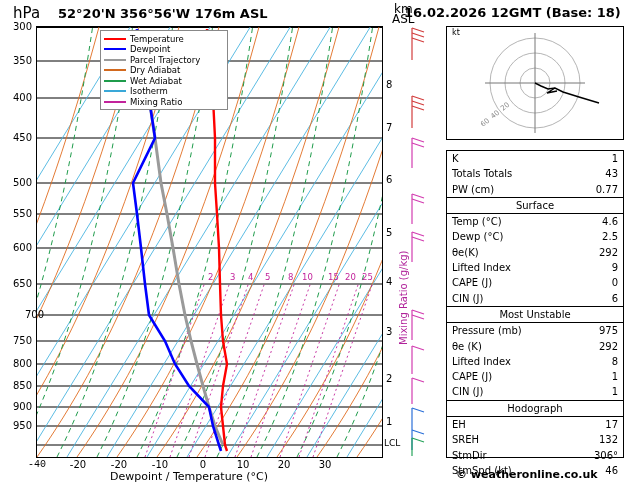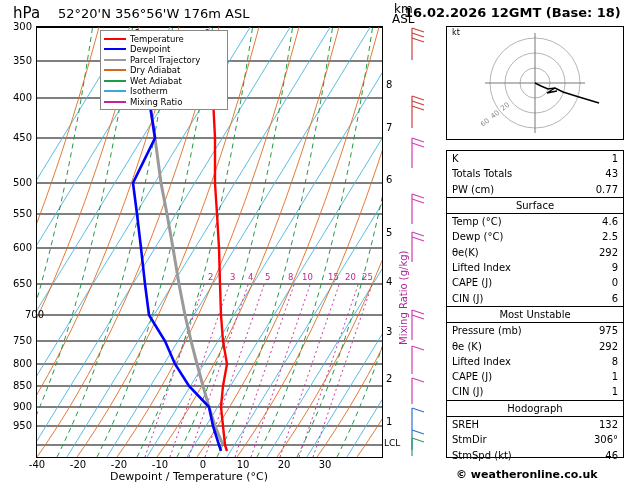--- a/index.html
+++ b/index.html
@@ -1,20 +1,20 @@
 <!DOCTYPE html>
 <html><head>
 <meta charset="utf-8">
 <style>
   html,body{margin:0;padding:0;background:#fff;}
   body{width:629px;height:486px;position:relative;font-family:"DejaVu Sans",sans-serif;overflow:hidden;}
   .abs{position:absolute;}
   
   #hpa-label{left:13px;top:4px;font-size:15px;color:#000;}
-  #title{left:58px;top:6px;font-size:13px;font-weight:normal;color:#000;letter-spacing:0px;}
+  #title{left:58px;top:6px;font-size:13px;font-weight:bold;color:#000;letter-spacing:0px;}
   #km-label{left:392px;top:4px;font-size:12px;color:#000;text-align:center;line-height:10px;}
   #date-title{left:404px;top:5px;font-size:13px;font-weight:bold;color:#000;}
   
   #plot{left:36px;top:26px;width:347px;height:432px;border:1px solid #000;box-sizing:border-box;overflow:hidden;background:#fff;}
   #plotsvg{position:absolute;left:0;top:0;}
   
   #legend{left:100px;top:30px;width:128px;background:#fff;border:1px solid #888;padding:2px 3px;box-sizing:border-box;}
   .lgrow{display:flex;align-items:center;height:10px;margin:0.5px 0;}
   .lgline{width:22px;height:0;border-top-width:2px;border-top-style:solid;margin-right:4px;}
   .lgtxt{font-size:8.5px;color:#000;white-space:nowrap;}
@@ -170,21 +170,21 @@
 <div class="ylab" style="left:2px;top:208px;">550</div>
 <div class="ylab" style="left:2px;top:242px;">600</div>
 <div class="ylab" style="left:2px;top:278px;">650</div>
 <div class="ylab" style="left:14px;top:309px;">700</div>
 <div class="ylab" style="left:2px;top:335px;">750</div>
 <div class="ylab" style="left:2px;top:358px;">800</div>
 <div class="ylab" style="left:2px;top:380px;">850</div>
 <div class="ylab" style="left:2px;top:401px;">900</div>
 <div class="ylab" style="left:2px;top:420px;">950</div>
 
-<div class="xlab" style="left:22px;top:459px;">-40</div>
+<div class="xlab" style="left:22px;top:459px;font-family:Liberation Mono, monospace;">-40</div>
 <div class="xlab" style="left:63px;top:459px;">-20</div>
 <div class="xlab" style="left:104px;top:459px;">-20</div>
 <div class="xlab" style="left:145px;top:459px;">-10</div>
 <div class="xlab" style="left:188px;top:459px;">0</div>
 <div class="xlab" style="left:228px;top:459px;">10</div>
 <div class="xlab" style="left:269px;top:459px;">20</div>
 <div class="xlab" style="left:310px;top:459px;">30</div>
 <div class="abs" id="xaxis-title">Dewpoint / Temperature (°C)</div>
 
 <div class="kmlab" style="left:386px;top:79px;">8</div>
@@ -328,20 +328,24 @@
       <span class="k">CAPE (J)</span>
       <span class="v">1</span>
     </div>
   <div class="trow">
       <span class="k">CIN (J)</span>
       <span class="v">1</span>
     </div>
 
   <div class="thead">Hodograph</div>
   <div class="trow">
+      <span class="k">EH</span>
+      <span class="v">17</span>
+    </div>
+  <div class="trow">
       <span class="k">SREH</span>
       <span class="v">132</span>
     </div>
   <div class="trow">
       <span class="k">StmDir</span>
       <span class="v">306°</span>
     </div>
   <div class="trow">
       <span class="k">StmSpd (kt)</span>
       <span class="v">46</span>

